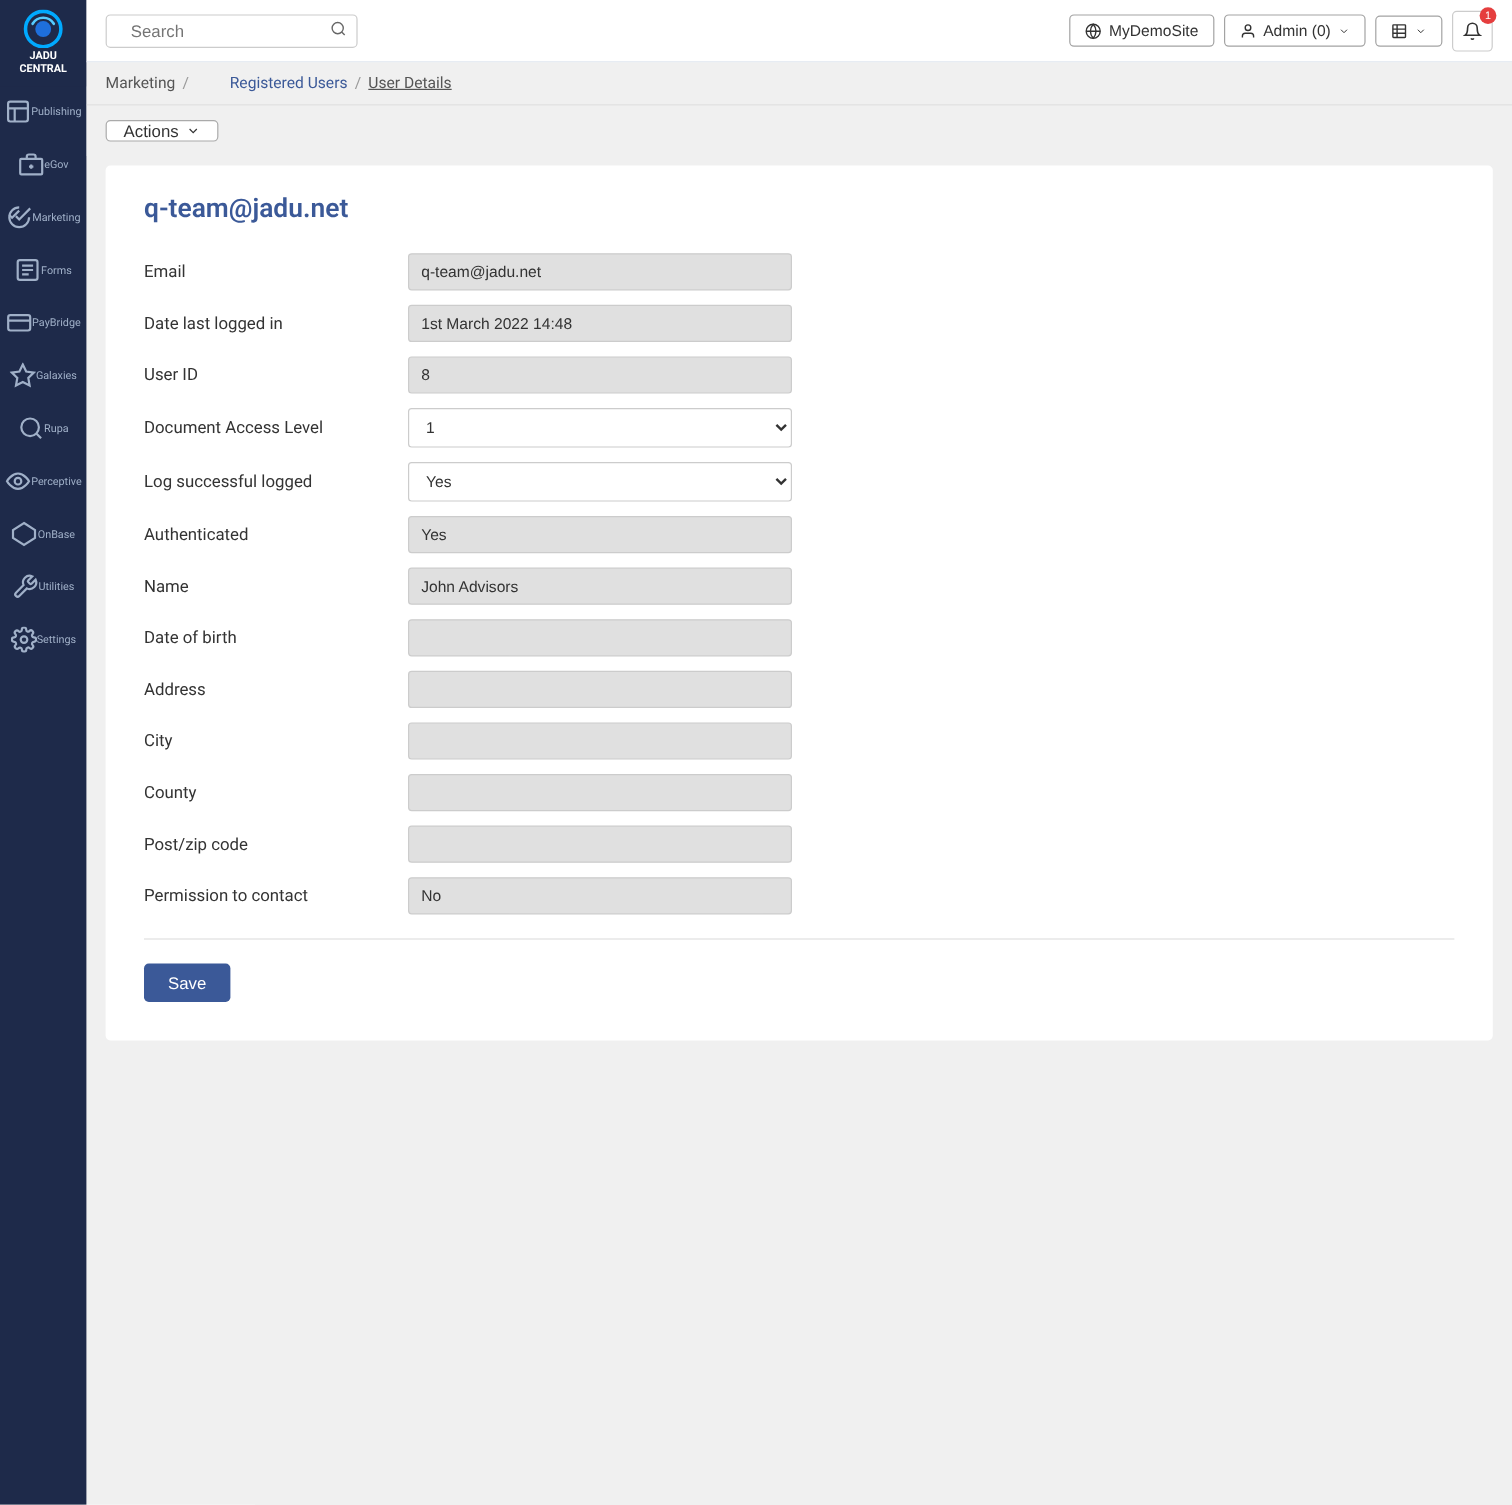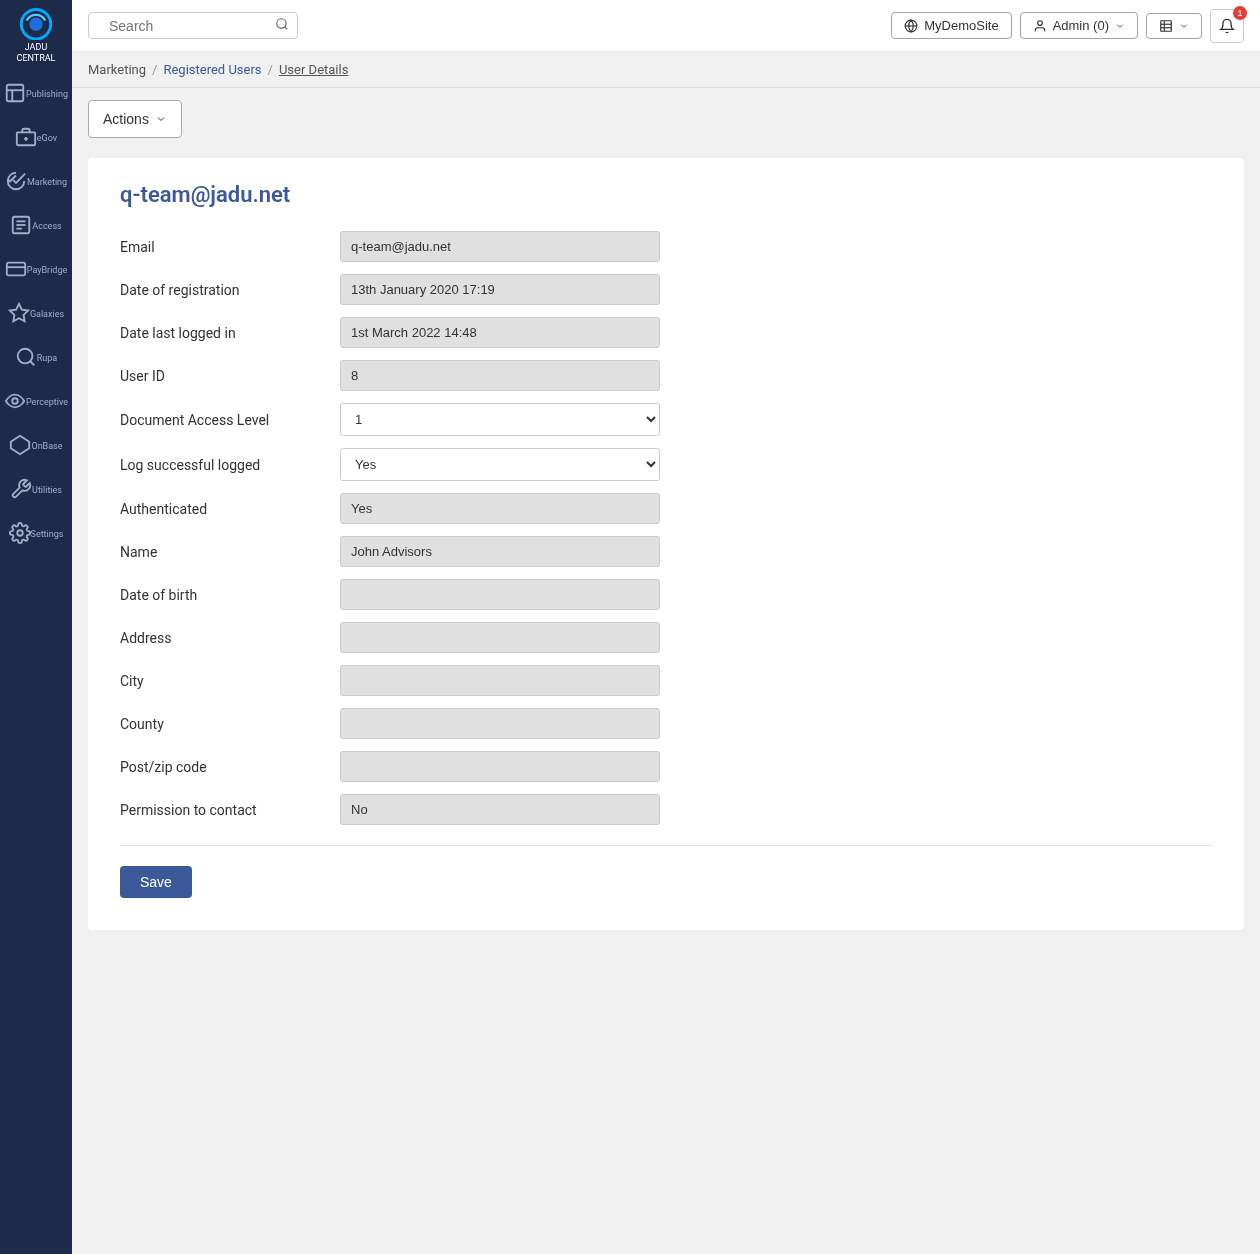--- a/index.html
+++ b/index.html
@@ -23,21 +23,21 @@
       display: flex;
       align-items: center;
       justify-content: center;
       flex-direction: column;
       background: #1e2a4a;
       padding: 8px;
     }
     .logo-text {
       color: white;
       font-size: 9px;
-      font-weight: normal;
+      font-weight: bold;
       text-align: center;
       margin-top: 2px;
       line-height: 1.2;
     }
     .sidebar-item {
       width: 100%;
       display: flex;
       align-items: center;
       justify-content: center;
       padding: 10px 4px;
@@ -154,34 +154,34 @@
     .breadcrumb-bar {
       background: #f0f0f0;
       padding: 10px 16px;
       border-bottom: 1px solid #ddd;
       display: flex;
       align-items: center;
       gap: 6px;
       font-size: 13px;
       color: #555;
     }
-    .breadcrumb-link { color: #3b5998; text-decoration: none; }
+    .breadcrumb-link { color: #3b5998; text-decoration: none; margin-left: 28px; }
     .breadcrumb-sep { color: #999; }
     .breadcrumb-current { color: #555; text-decoration: underline; }
 
     
     .actions-bar {
       background: #f0f0f0;
       padding: 12px 16px;
     }
     .actions-btn {
       display: flex;
       align-items: center;
       gap: 6px;
-      padding: 10px 14px;
+      padding: 0 14px;
       border: 1px solid #aaa;
       border-radius: 4px;
       background: white;
       font-size: 14px;
       cursor: pointer;
       color: #333;
     }
 
     
     .form-card {
@@ -309,21 +309,21 @@
 
   <div class="sidebar-item">
     <span class="icon">
       <svg width="22" height="22" viewBox="0 0 24 24" fill="none" stroke="#a0b0c8" stroke-width="2">
           <rect x="3" y="3" width="18" height="18" rx="2"></rect>
           <line x1="7" y1="8" x2="17" y2="8"></line>
           <line x1="7" y1="12" x2="17" y2="12"></line>
           <line x1="7" y1="16" x2="13" y2="16"></line>
         </svg>
     </span>
-    <span class="label">Access</span>
+    <span class="label">Forms</span>
   </div>
 
   <div class="sidebar-item">
     <span class="icon">
       <svg width="22" height="22" viewBox="0 0 24 24" fill="none" stroke="#a0b0c8" stroke-width="2">
           <rect x="2" y="5" width="20" height="14" rx="2"></rect>
           <line x1="2" y1="10" x2="22" y2="10"></line>
         </svg>
     </span>
     <span class="label">PayBridge</span>
@@ -463,26 +463,20 @@
 
       
       <div class="form-row">
         <label class="form-label">Email</label>
         <div class="form-field">
           <input type="text" class="form-input-readonly" readonly="" value="q-team@jadu.net" style="">
         </div>
       </div>
 
       
-      <div class="form-row">
-        <label class="form-label">Date of registration</label>
-        <div class="form-field">
-          <input type="text" class="form-input-readonly" readonly="" value="13th January 2020 17:19" style="">
-        </div>
-      </div>
 
       
       <div class="form-row">
         <label class="form-label">Date last logged in</label>
         <div class="form-field">
           <input type="text" class="form-input-readonly" readonly="" value="1st March 2022 14:48" style="">
         </div>
       </div>
 
       

